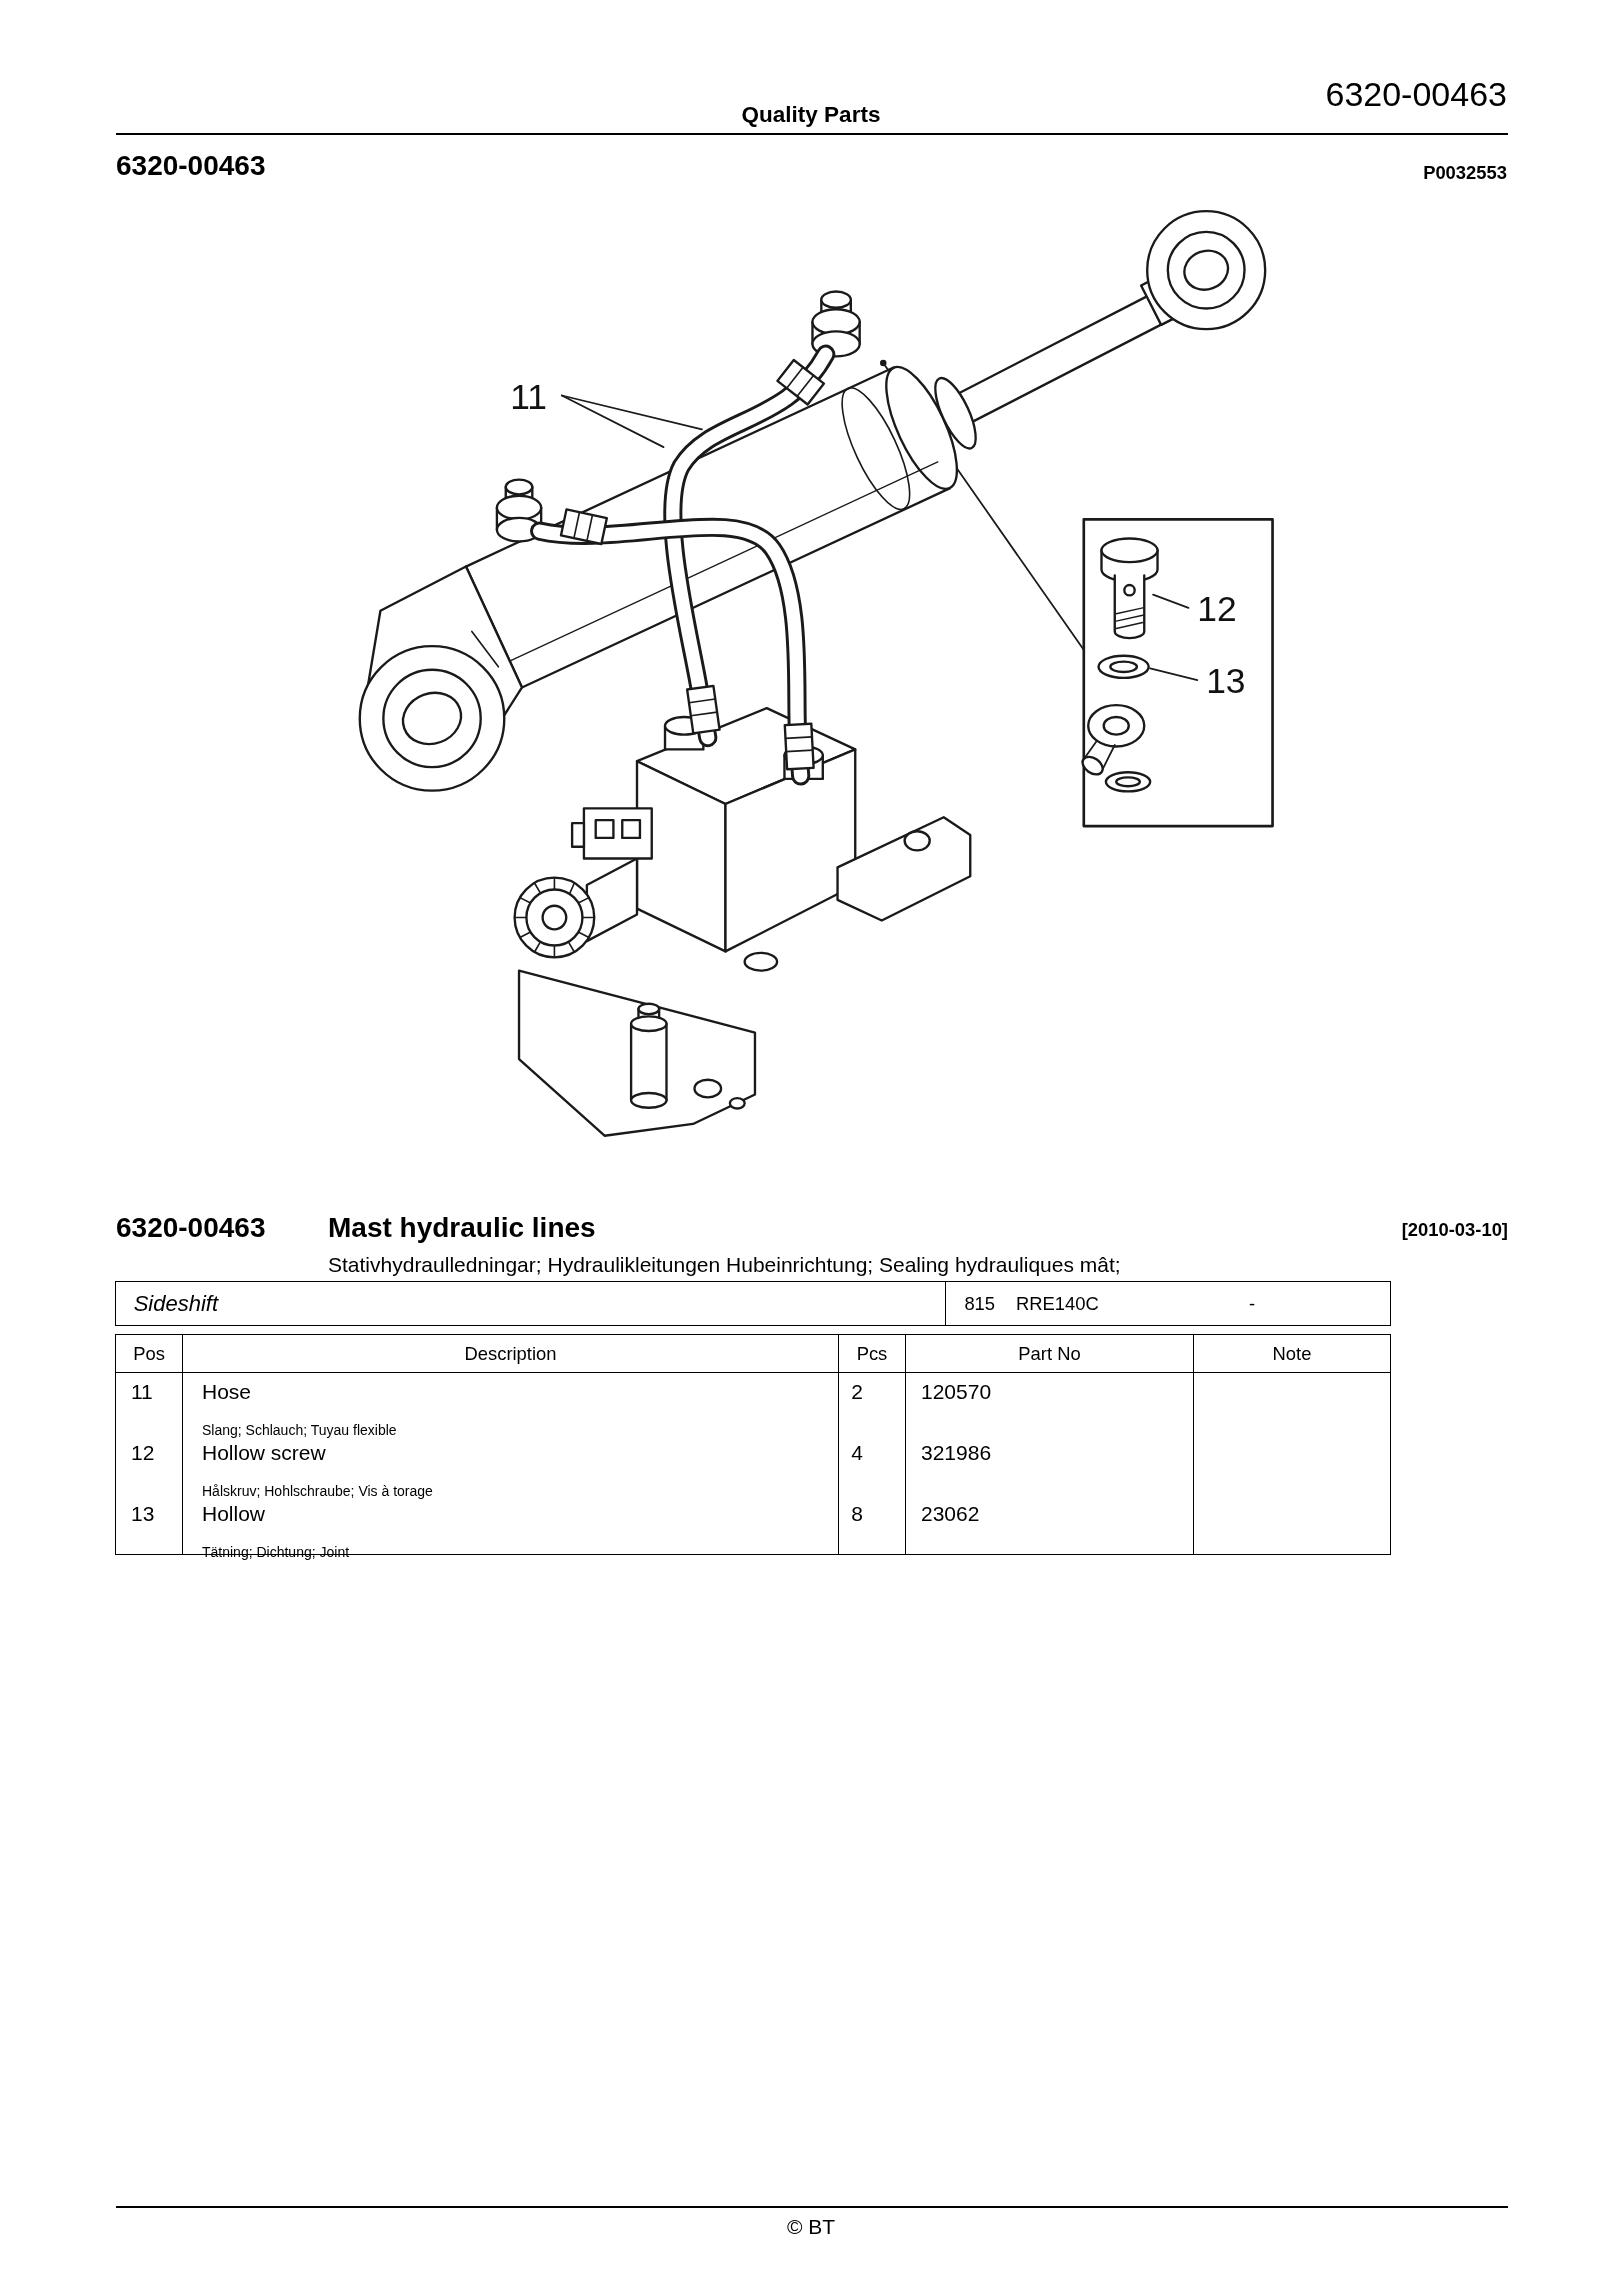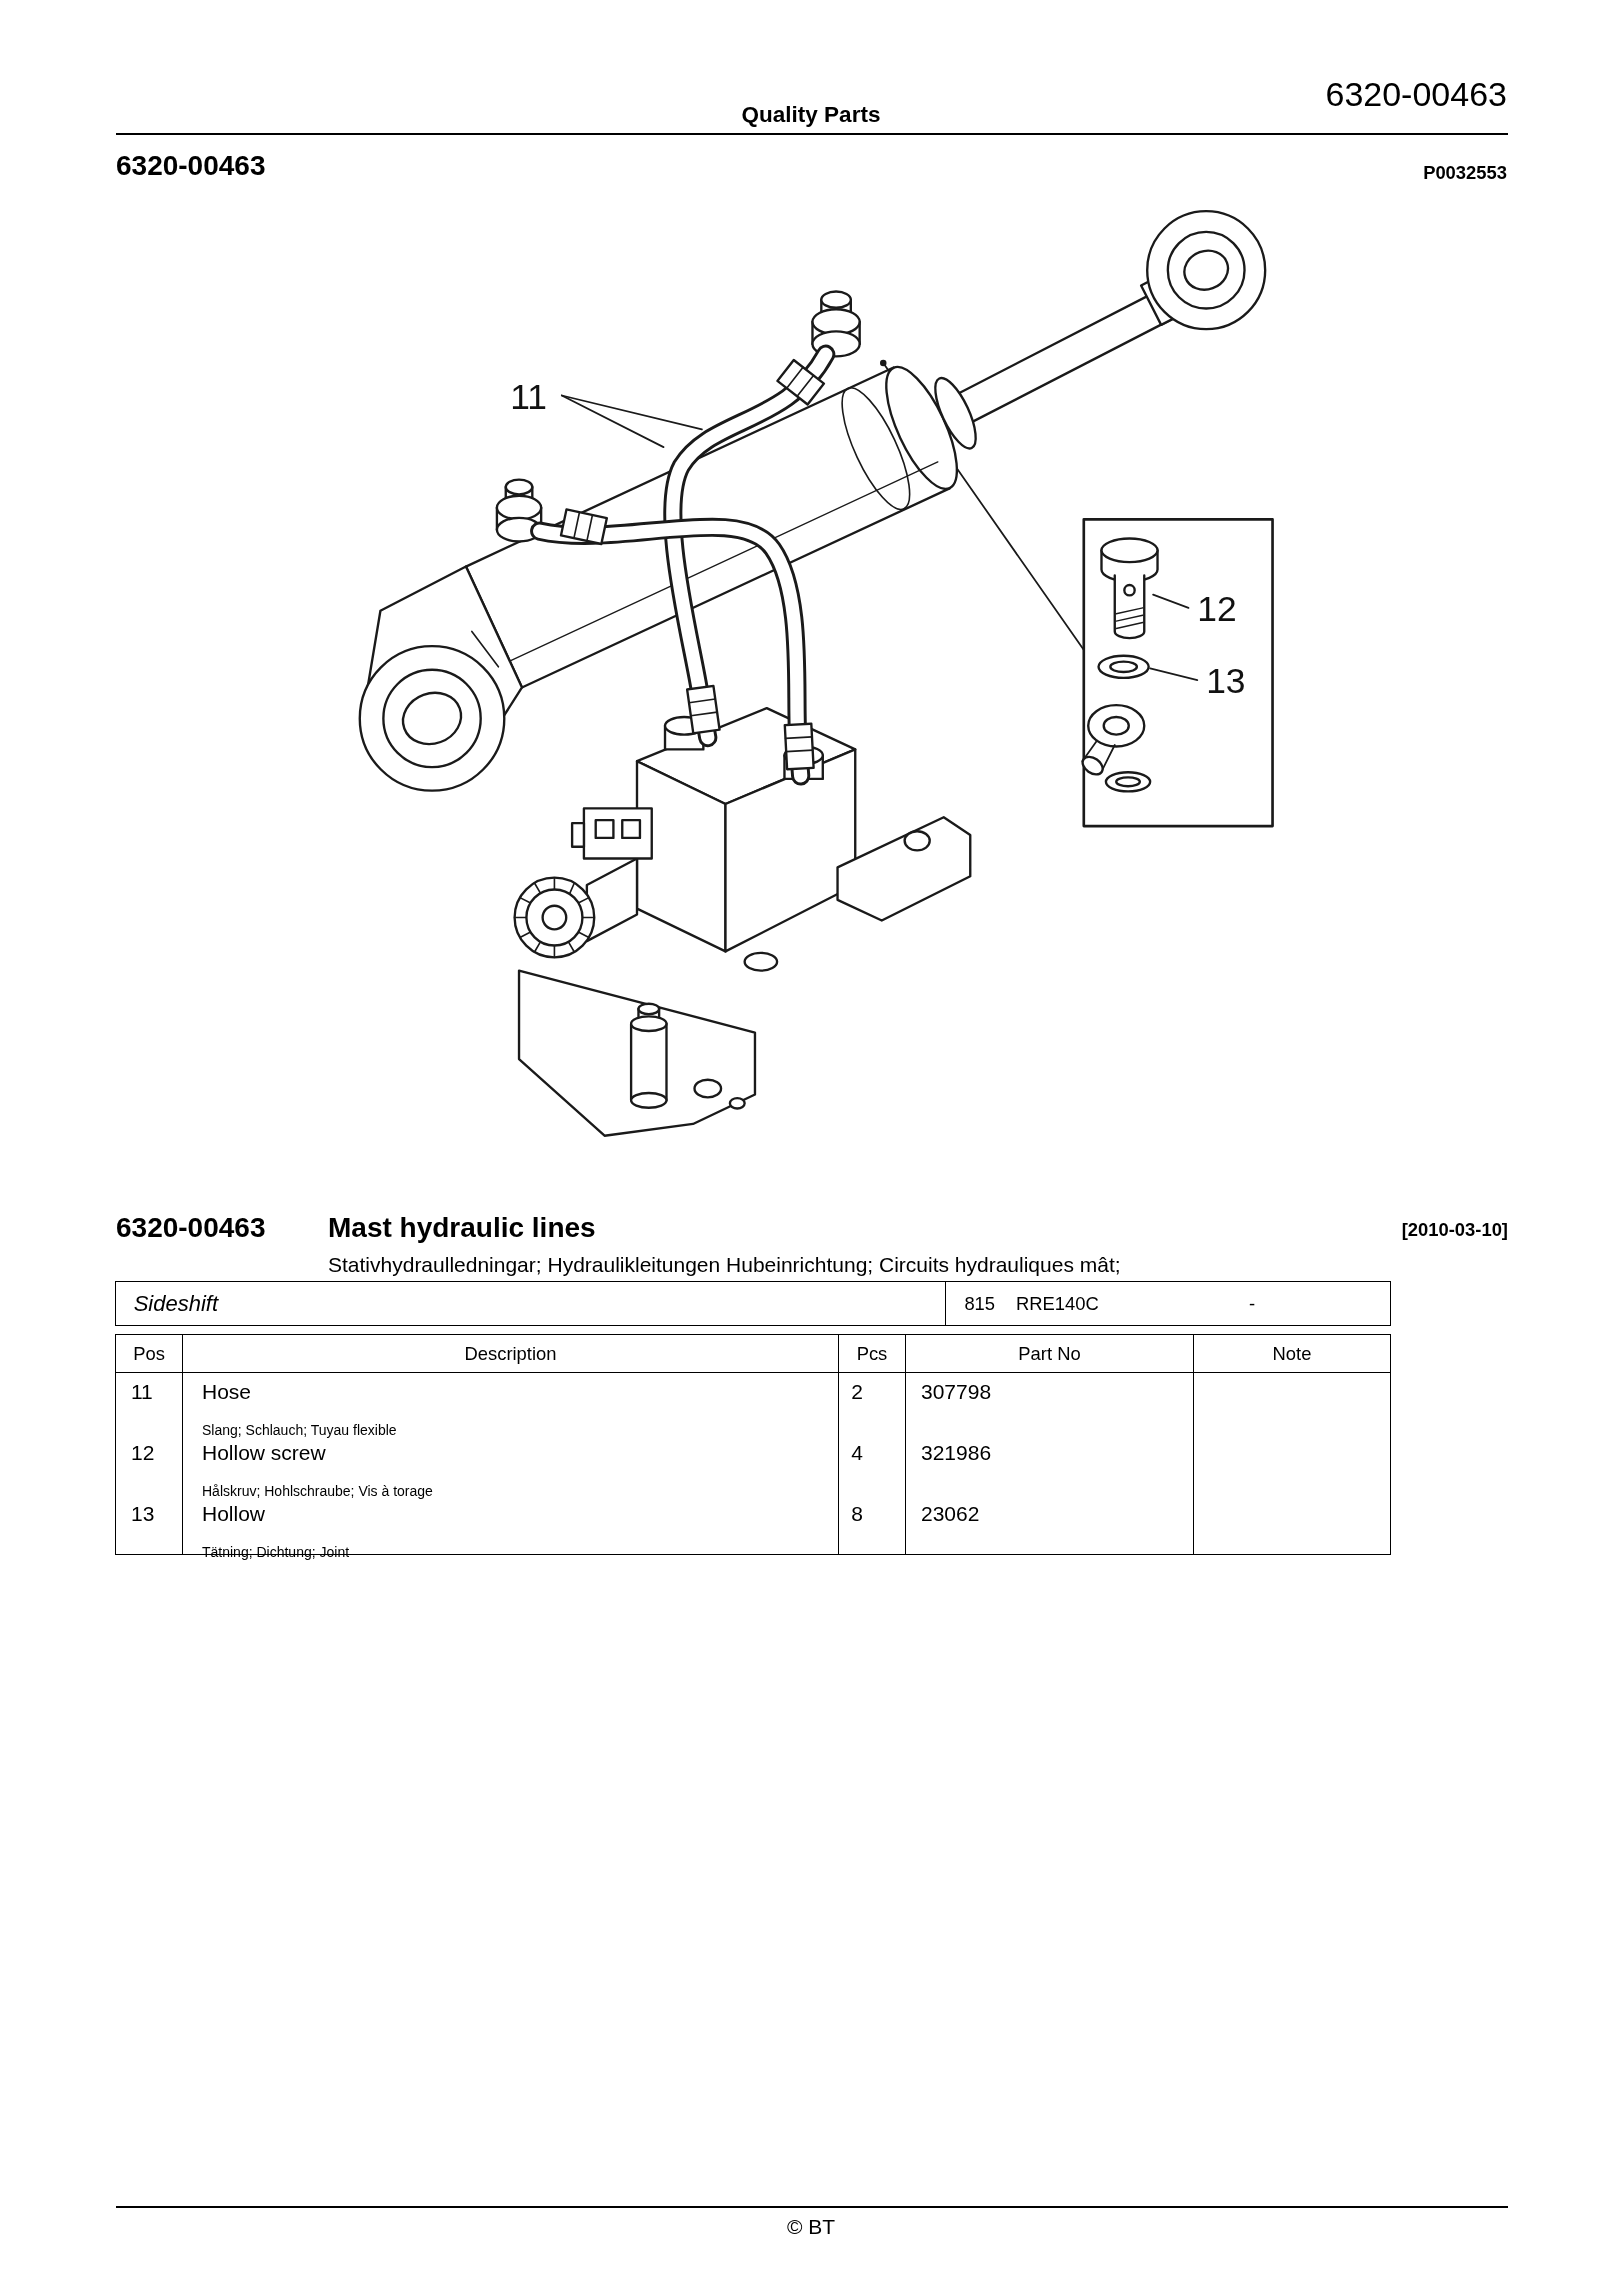--- a/index.html
+++ b/index.html
@@ -238,21 +238,21 @@
       <text x="812" y="421">12</text>
       <text x="818" y="470">13</text>
     </g>
   </svg>
 
   <div class="abs section">
     <span class="sec-doc">6320-00463</span>
     <span class="sec-title">Mast hydraulic lines</span>
     <span class="sec-date">[2010-03-10]</span>
   </div>
-  <div class="abs sec-sub">Stativhydraulledningar; Hydraulikleitungen Hubeinrichtung; Circuits hydrauliques mât;</div>
+  <div class="abs sec-sub">Stativhydraulledningar; Hydraulikleitungen Hubeinrichtung; Sealing hydrauliques mât;</div>
 
   <div class="abs table-wrap">
 
     <div class="variant-band">
       <div class="variant-left">Sideshift</div>
       <div class="variant-right">
         <span class="vr-code">815</span>
         <span class="vr-name">RRE140C</span>
         <span class="vr-dash">-</span>
       </div>
@@ -285,21 +285,21 @@
             <div class="main">Hollow</div>
             <div class="alt">Tätning; Dichtung; Joint</div>
           </div>
         </div>
         <div class="col w-pcs">
           <div class="cell c-pcs">2</div>
           <div class="cell c-pcs">4</div>
           <div class="cell c-pcs last">8</div>
         </div>
         <div class="col w-part">
-          <div class="cell c-part">307798</div>
+          <div class="cell c-part">120570</div>
           <div class="cell c-part">321986</div>
           <div class="cell c-part last">23062</div>
         </div>
         <div class="col w-note">
           <div class="cell"></div>
           <div class="cell"></div>
           <div class="cell last"></div>
         </div>
       </div>
     </div>

